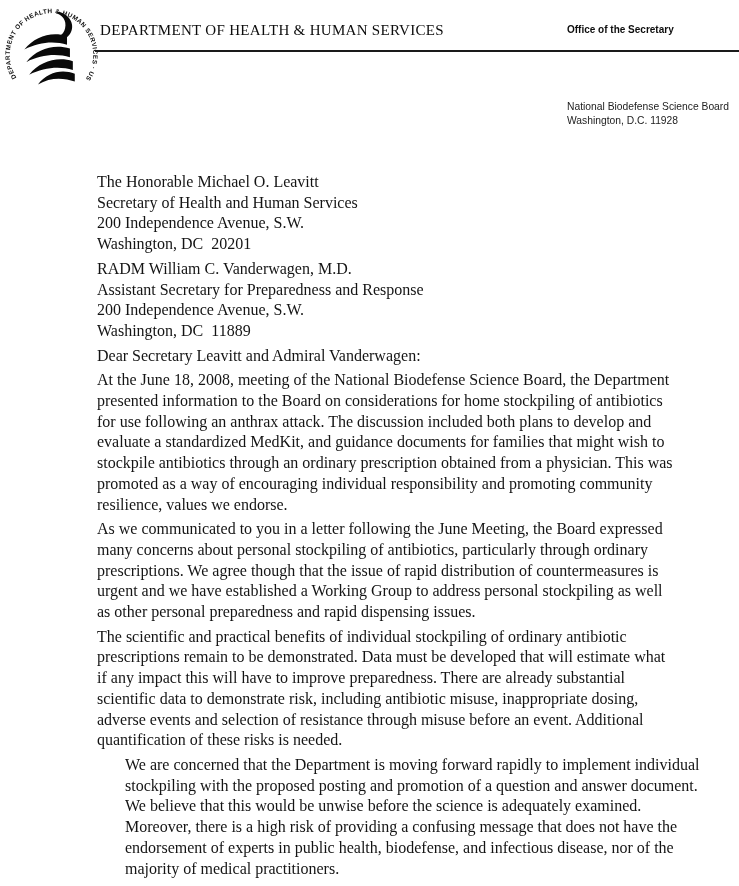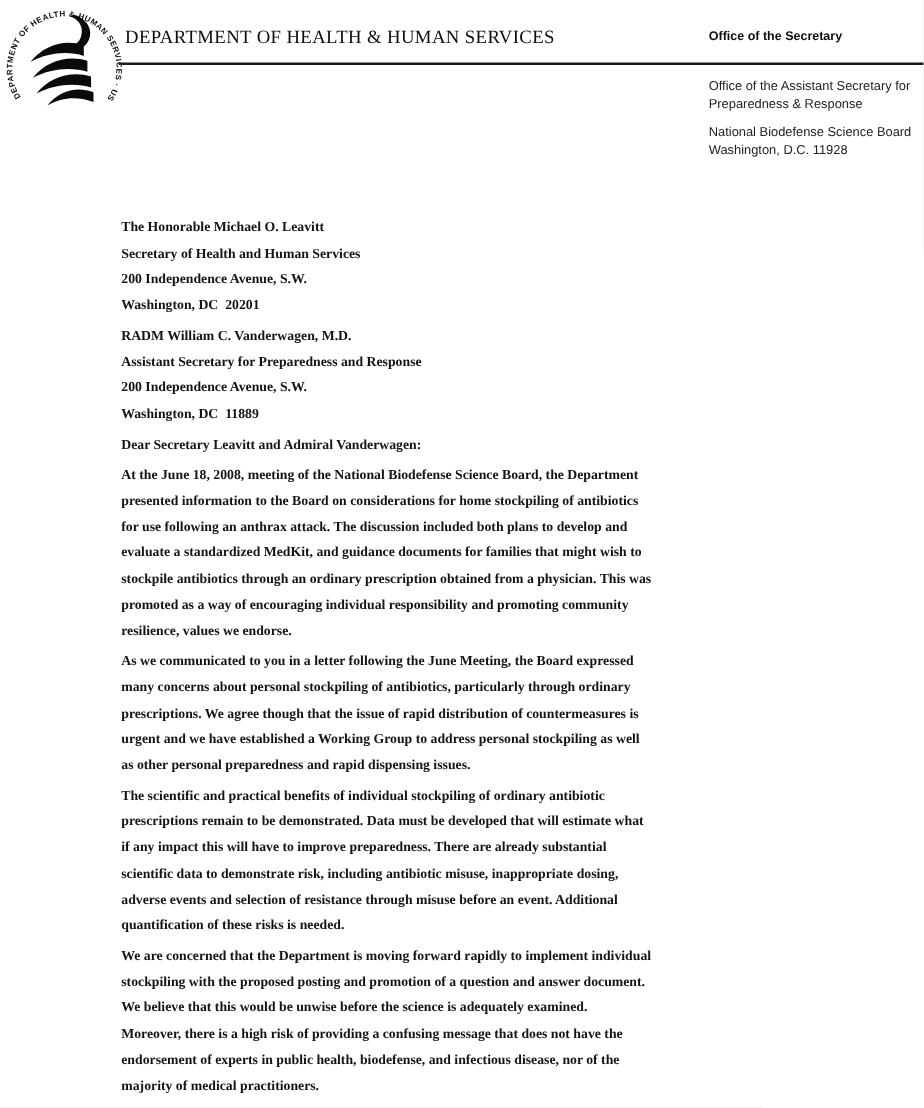--- a/index.html
+++ b/index.html
@@ -72,30 +72,29 @@
   }
   .sub-office { top: 63px; }
   .board      { top: 100px; }
 
   
   .letter-body {
     position: absolute;
     left: 97px;
     top: 172px;
     width: 610px;
-    font-size: 11px;
+    font-size: 16px;
     line-height: 20.7px;
     color: #141414;
-    font-weight: bold;
   }
   .block {
     white-space: pre-wrap;
     margin: 0 0 4px 0;
   }
-  .block:last-child { margin-bottom: 0; }
+  .block:last-child { margin-bottom: 0; margin-left: 28px; }
 </style>
 </head>
 <body>
 
 <div class="page">
 
   <svg class="logo" viewBox="0 0 100 100" aria-hidden="true">
     <defs>
       <path id="ring-arc" d="M 14 77 A 43 43 0 1 1 86 77" fill="none"></path>
     </defs>
@@ -107,22 +106,20 @@
       <path d="M66 34 C50 29 33 34 22 48 C37 40 53 39 66 43 Z"></path>
       <path d="M69 47 C53 42 35 47 24 61 C39 53 56 52 69 56 Z"></path>
       <path d="M72 60 C56 55 38 60 27 74 C42 66 59 65 72 69 Z"></path>
       <path d="M74 73 C61 68 46 71 36 84 C49 76 63 77 74 81 Z"></path>
     </g>
   </svg>
 
   <div class="dept-title">DEPARTMENT OF HEALTH &amp; HUMAN SERVICES</div>
   <div class="office-sec">Office of the Secretary</div>
   <div class="divider"></div>
-  <div class="hdr-right sub-office">Office of the Assistant Secretary for
-Preparedness &amp; Response</div>
   <div class="hdr-right board">National Biodefense Science Board
 Washington, D.C. 11928</div>
 
   <div class="letter-body">
     <div class="block">The Honorable Michael O. Leavitt
 Secretary of Health and Human Services
 200 Independence Avenue, S.W.
 Washington, DC  20201</div>
     <div class="block">RADM William C. Vanderwagen, M.D.
 Assistant Secretary for Preparedness and Response

